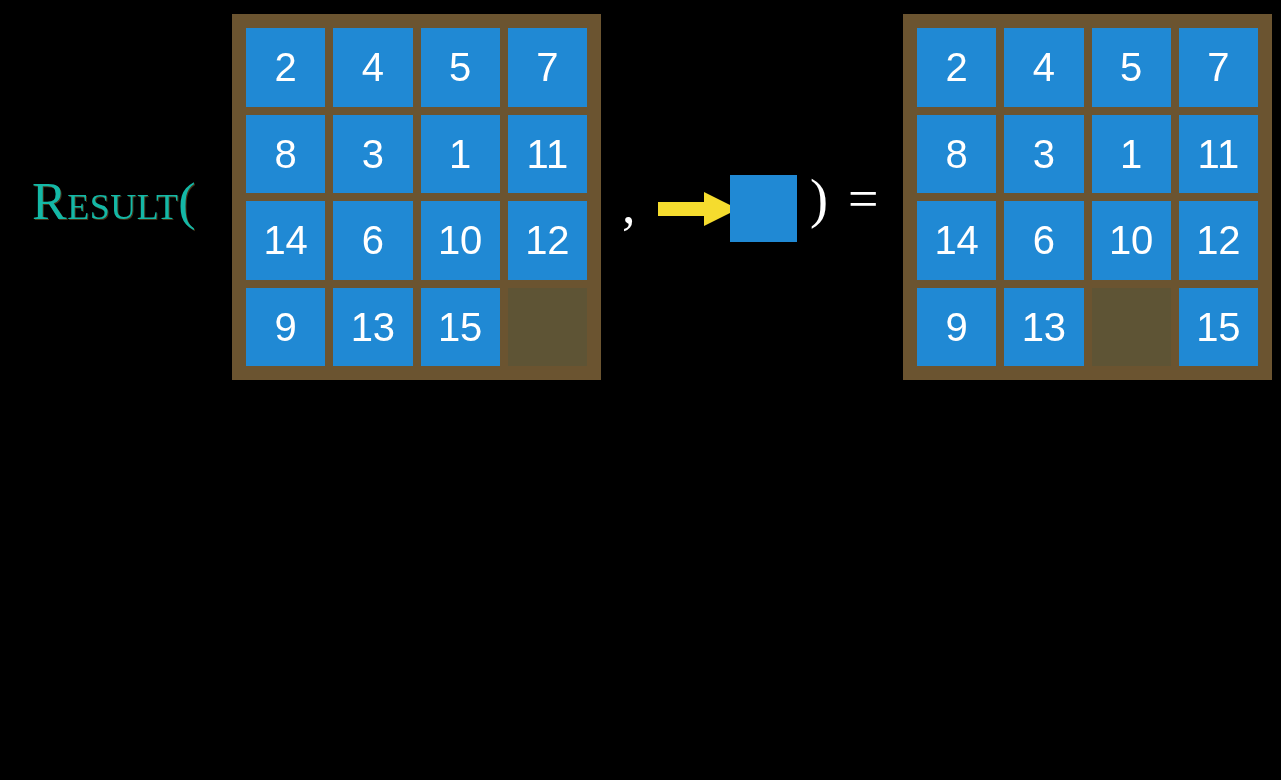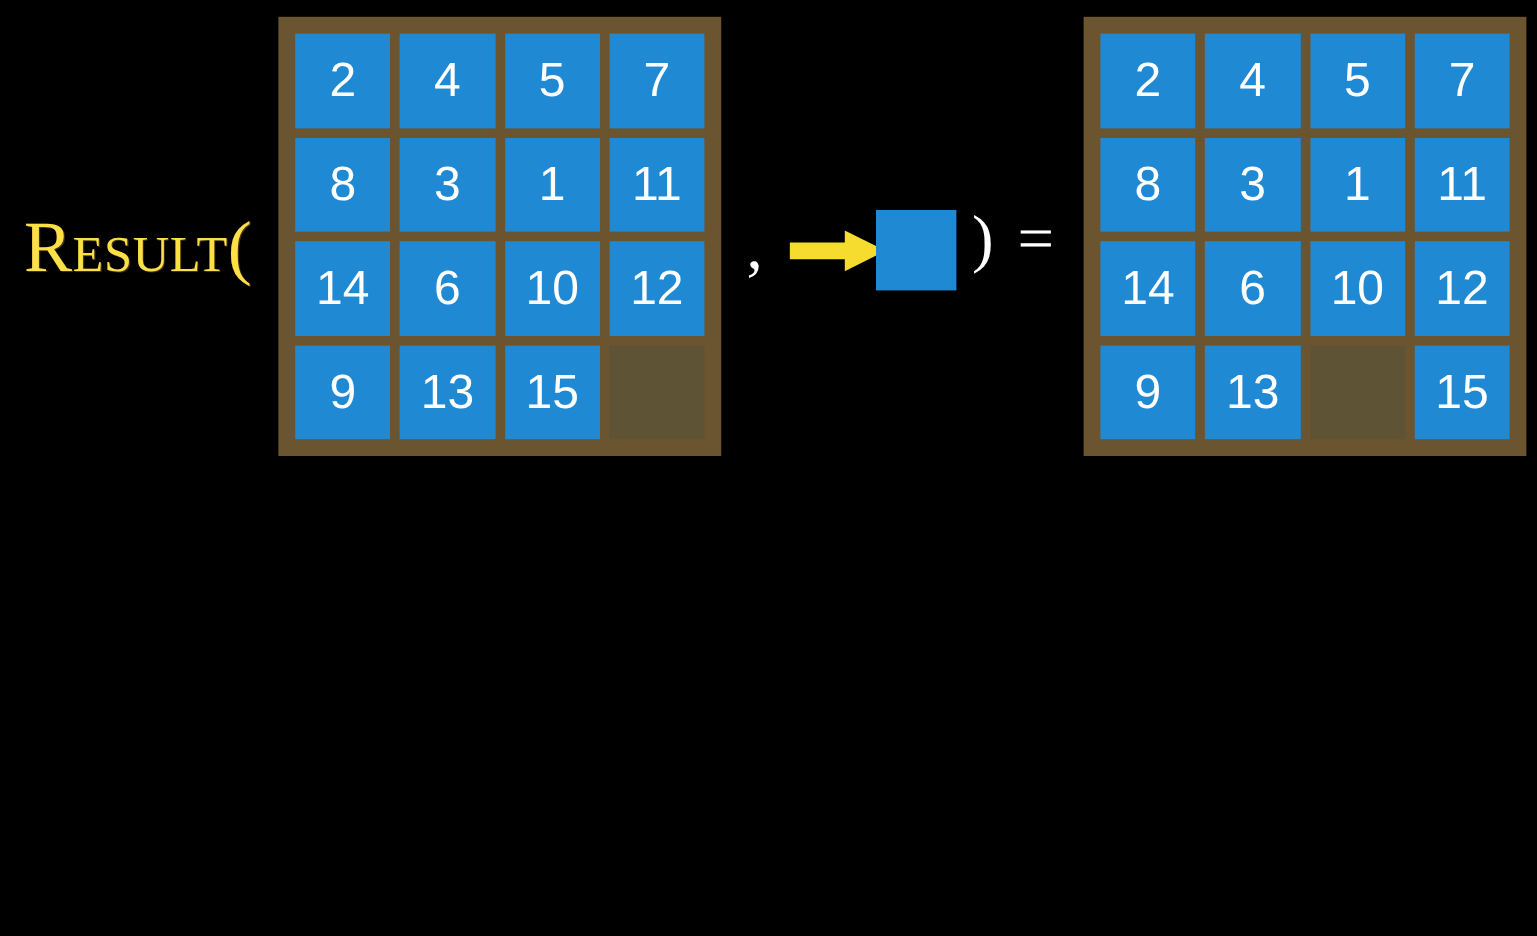--- a/index.html
+++ b/index.html
@@ -25,25 +25,25 @@
     position: absolute;
     left: 0;
     width: 1281px;
   }
   #row-0 { top: 0px;   height: 392px; }
   #row-1 { top: 392px; height: 388px; }
 
   
   .result-label {
     position: absolute;
-    left: 20px;
-    color: #fde047;
+    left: 32px;
+    color: #14b8a6;
     font-family: "Liberation Serif", serif;
     font-variant: small-caps;
-    font-size: 60px;
+    font-size: 52px;
     line-height: 1;
     letter-spacing: 0.5px;
     white-space: nowrap;
     text-shadow: 1px 1px 0 rgba(120,90,40,0.55);
   }
   #row-0 .result-label { top: 176px; }
 
   
   .board {
     position: absolute;

